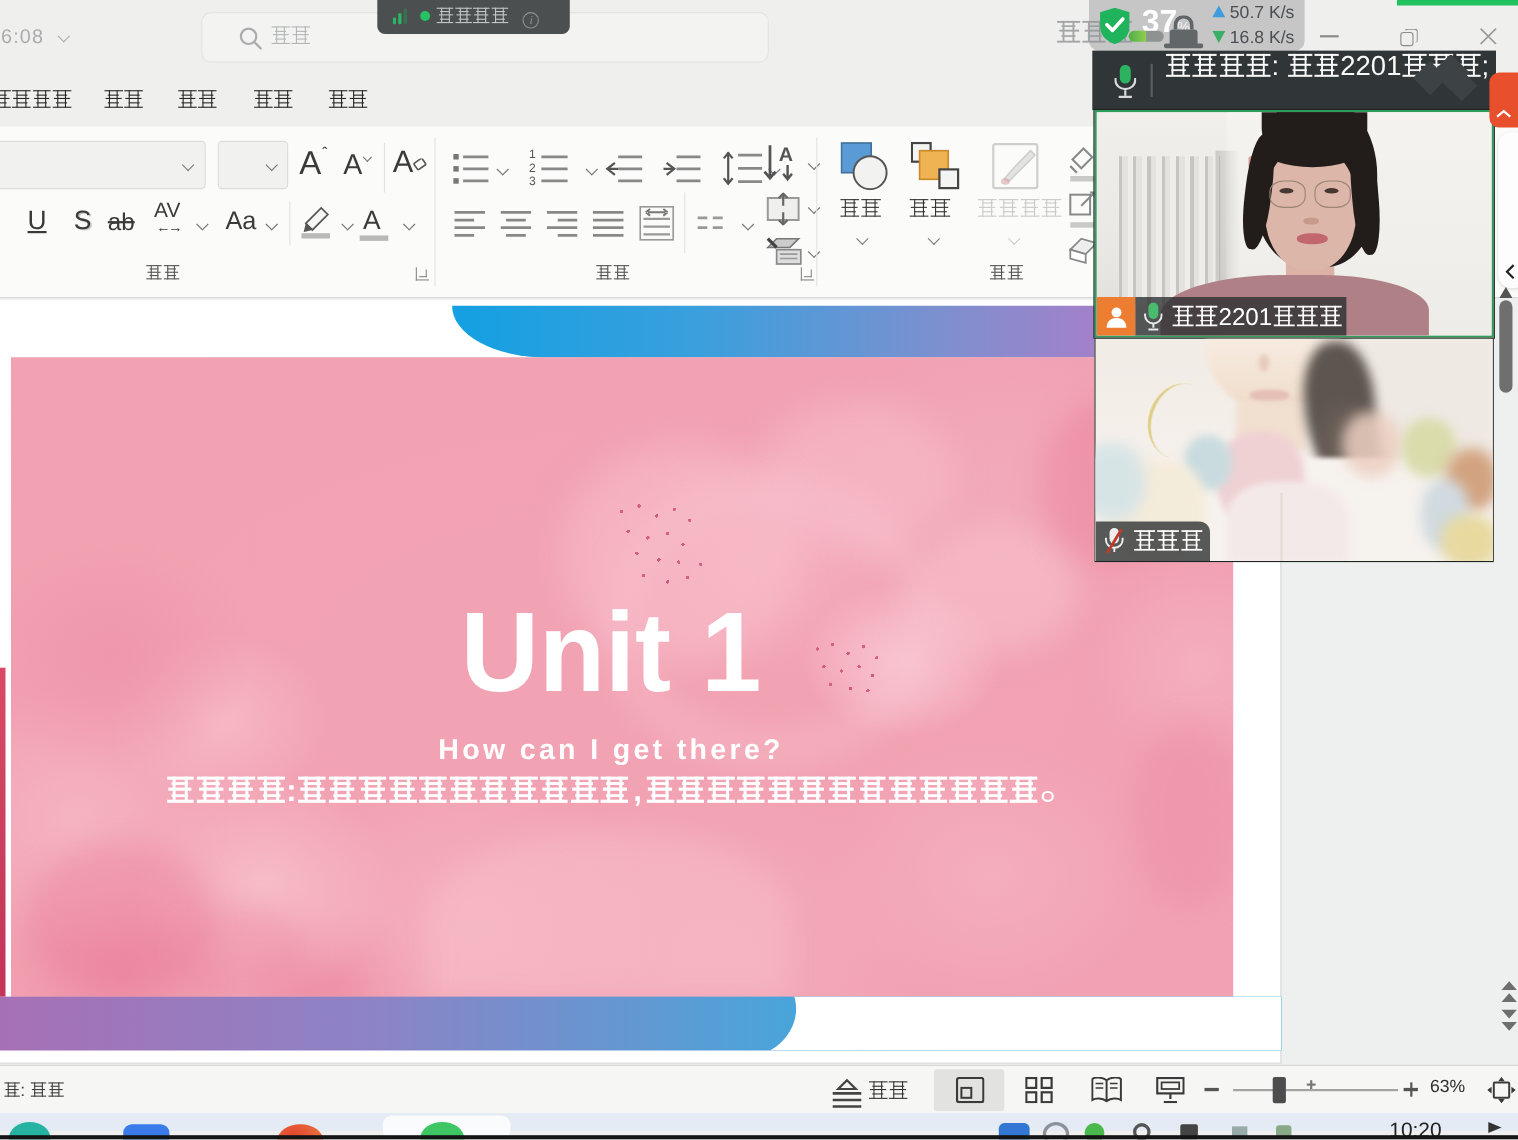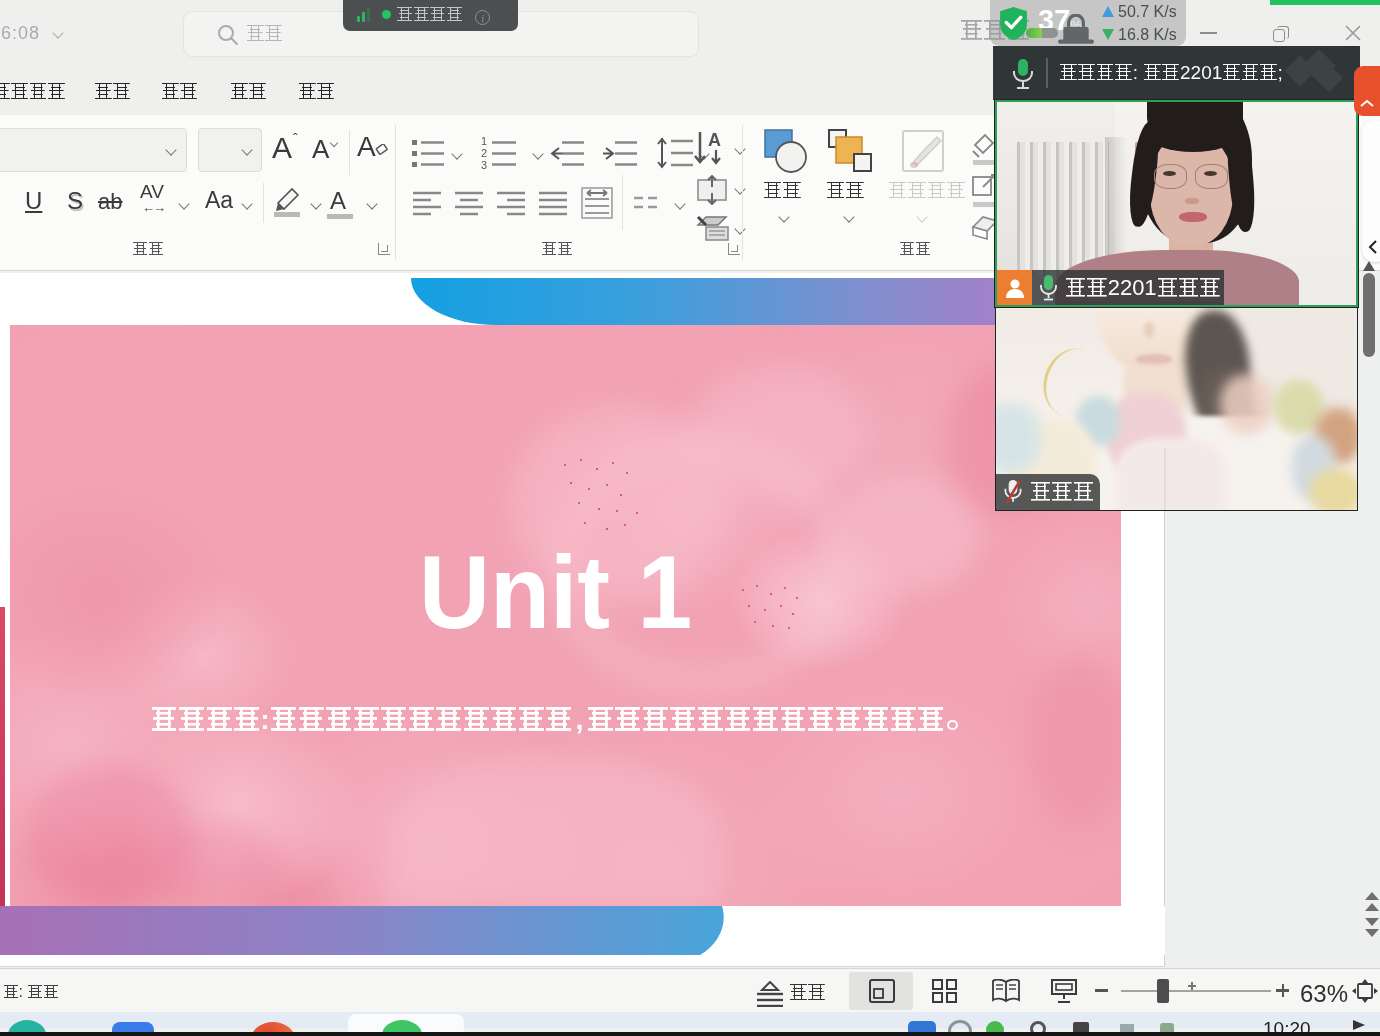--- a/index.html
+++ b/index.html
@@ -372,20 +372,21 @@
       radial-gradient(3px 3px at 52px 32px,#d4617f 50%,transparent 52%),
       radial-gradient(3px 3px at 66px 42px,#cf5a79 50%,transparent 52%),
       radial-gradient(3px 3px at 24px 50px,#d4617f 50%,transparent 52%),
       radial-gradient(3px 3px at 44px 56px,#cf5a79 50%,transparent 52%),
       radial-gradient(3px 3px at 62px 58px,#d4617f 50%,transparent 52%),
       radial-gradient(3px 3px at 30px 70px,#d4617f 50%,transparent 52%),
       radial-gradient(3px 3px at 52px 76px,#cf5a79 50%,transparent 52%),
       radial-gradient(3px 3px at 70px 72px,#d4617f 50%,transparent 52%),
       radial-gradient(3px 3px at 82px 60px,#d4617f 50%,transparent 52%)"></div>
     <div id="unit1">Unit 1</div>
+    <div id="howcan">How can I get there?</div>
     <div id="cnline"><i class="cj"></i><i class="cj"></i><i class="cj"></i><i class="cj"></i>:<i class="cj"></i><i class="cj"></i><i class="cj"></i><i class="cj"></i><i class="cj"></i><i class="cj"></i><i class="cj"></i><i class="cj"></i><i class="cj"></i><i class="cj"></i><i class="cj"></i><i class="pc">,</i><i class="cj"></i><i class="cj"></i><i class="cj"></i><i class="cj"></i><i class="cj"></i><i class="cj"></i><i class="cj"></i><i class="cj"></i><i class="cj"></i><i class="cj"></i><i class="cj"></i><i class="cj"></i><i class="cj"></i><i class="pj"></i></div>
   </div>
   <div id="botband"></div>
   <svg id="botwhite" viewBox="0 0 470 49">
       <path d="M27,0 C33,19 23,39 5,49 L0,49 L470,49 L470,0 Z" fill="#ffffff"></path>
     </svg>
   <div id="crimson"></div>
 </div>
 <div id="statusbar">
   <div class="abs" style="left:3px;top:14px;font-size:16px;color:#3f3f3f"><i class="cj"></i>: <i class="cj"></i><i class="cj"></i></div>
@@ -422,21 +423,21 @@
       <line x1="13" y1="15" x2="13" y2="20" stroke="#3a3a3a" stroke-width="2"></line>
       <line x1="7" y1="23" x2="19" y2="23" stroke="#3a3a3a" stroke-width="2"></line>
     </svg>
   <div class="abs" style="left:1095px;top:20px;width:13px;height:2.5px;background:#555"></div>
   <div class="abs" style="left:1121px;top:21px;width:150px;height:1.5px;background:#a3a3a2"></div>
   <div class="abs" style="left:1188px;top:16px;width:8px;height:2px;background:#777"></div>
   <div class="abs" style="left:1191px;top:13px;width:2px;height:8px;background:#777"></div>
   <div class="abs" style="left:1157px;top:10px;width:12px;height:24px;background:#4d4d4d;border-radius:2px"></div>
   <div class="abs" style="left:1276px;top:20px;width:13px;height:2.5px;background:#555"></div>
   <div class="abs" style="left:1281.5px;top:14.5px;width:2.5px;height:13px;background:#555"></div>
-  <div class="abs" style="left:1300px;top:11px;font-size:24px;color:#2e2e2e">63%</div>
+  <div class="abs" style="left:1300px;top:11px;font-size:16px;color:#2e2e2e">63%</div>
   <svg class="abs" style="left:1352px;top:10px" width="26" height="24" viewBox="0 0 26 24">
       <rect x="6" y="5" width="14" height="14" rx="1" fill="none" stroke="#3a3a3a" stroke-width="1.8"></rect>
       <path d="M13 0 L10 4 L16 4 Z M13 24 L10 20 L16 20 Z M0 12 L4 9 L4 15 Z M26 12 L22 9 L22 15 Z" fill="#3a3a3a"></path>
     </svg>
 </div>
 <div id="taskbar">
   <div class="abs" style="left:8px;top:8px;width:38px;height:30px;border-radius:50%;background:#27b3a2"></div>
   <div class="abs" style="left:112px;top:10px;width:42px;height:26px;border-radius:8px;background:#3a7bea"></div>
   <div class="abs" style="left:252px;top:10px;width:42px;height:30px;border-radius:50%;background:radial-gradient(circle at 35% 40%,#e4452f 0%,#e66a3c 70%)"></div>
   <div class="abs" style="left:348px;top:2px;width:116px;height:22px;border-radius:8px;background:#fafbfc"></div>
@@ -467,21 +468,21 @@
       </svg>
     </div>
   <div id="meetbar">
     <svg style="position:absolute;left:20px;top:13px" width="20" height="30" viewBox="0 0 20 30">
         <rect x="5" y="0" width="10" height="17" rx="5" fill="#2db35f"></rect>
         <path d="M1 12 L1 14 a9 8 0 0 0 18 0 L19 12" fill="none" stroke="#d8dadb" stroke-width="2"></path>
         <line x1="10" y1="23" x2="10" y2="28" stroke="#d8dadb" stroke-width="2"></line>
         <line x1="4" y1="29" x2="16" y2="29" stroke="#d8dadb" stroke-width="2"></line>
       </svg>
     <div style="position:absolute;left:53px;top:12px;width:1.5px;height:30px;background:#5a5f62"></div>
-    <div style="position:absolute;left:66px;top:16px;font-size:19px;color:#fafafa;white-space:nowrap"><i class="cj"></i><i class="cj"></i><i class="cj"></i><i class="cj"></i>: <i class="cj"></i><i class="cj"></i>2201<i class="cj"></i><i class="cj"></i><i class="cj"></i>;</div>
+    <div style="position:absolute;left:66px;top:0;font-size:25px;color:#fafafa;white-space:nowrap"><i class="cj"></i><i class="cj"></i><i class="cj"></i><i class="cj"></i>: <i class="cj"></i><i class="cj"></i>2201<i class="cj"></i><i class="cj"></i><i class="cj"></i>;</div>
     <svg style="position:absolute;left:288px;top:4px" width="66" height="48" viewBox="0 0 66 48">
         <g fill="#3d4245">
           <rect x="8" y="10" width="22" height="22" transform="rotate(45 19 21)"></rect>
           <rect x="26" y="4" width="24" height="24" transform="rotate(45 38 16)"></rect>
           <rect x="38" y="18" width="20" height="20" transform="rotate(45 48 28)"></rect>
         </g>
       </svg>
   </div>
   <div id="video1">
     <div class="abs" style="left:0;top:0;width:359px;height:203px;background:linear-gradient(180deg,#f0efec 0%,#e9e8e4 60%,#e0ddd8 100%)"></div>

